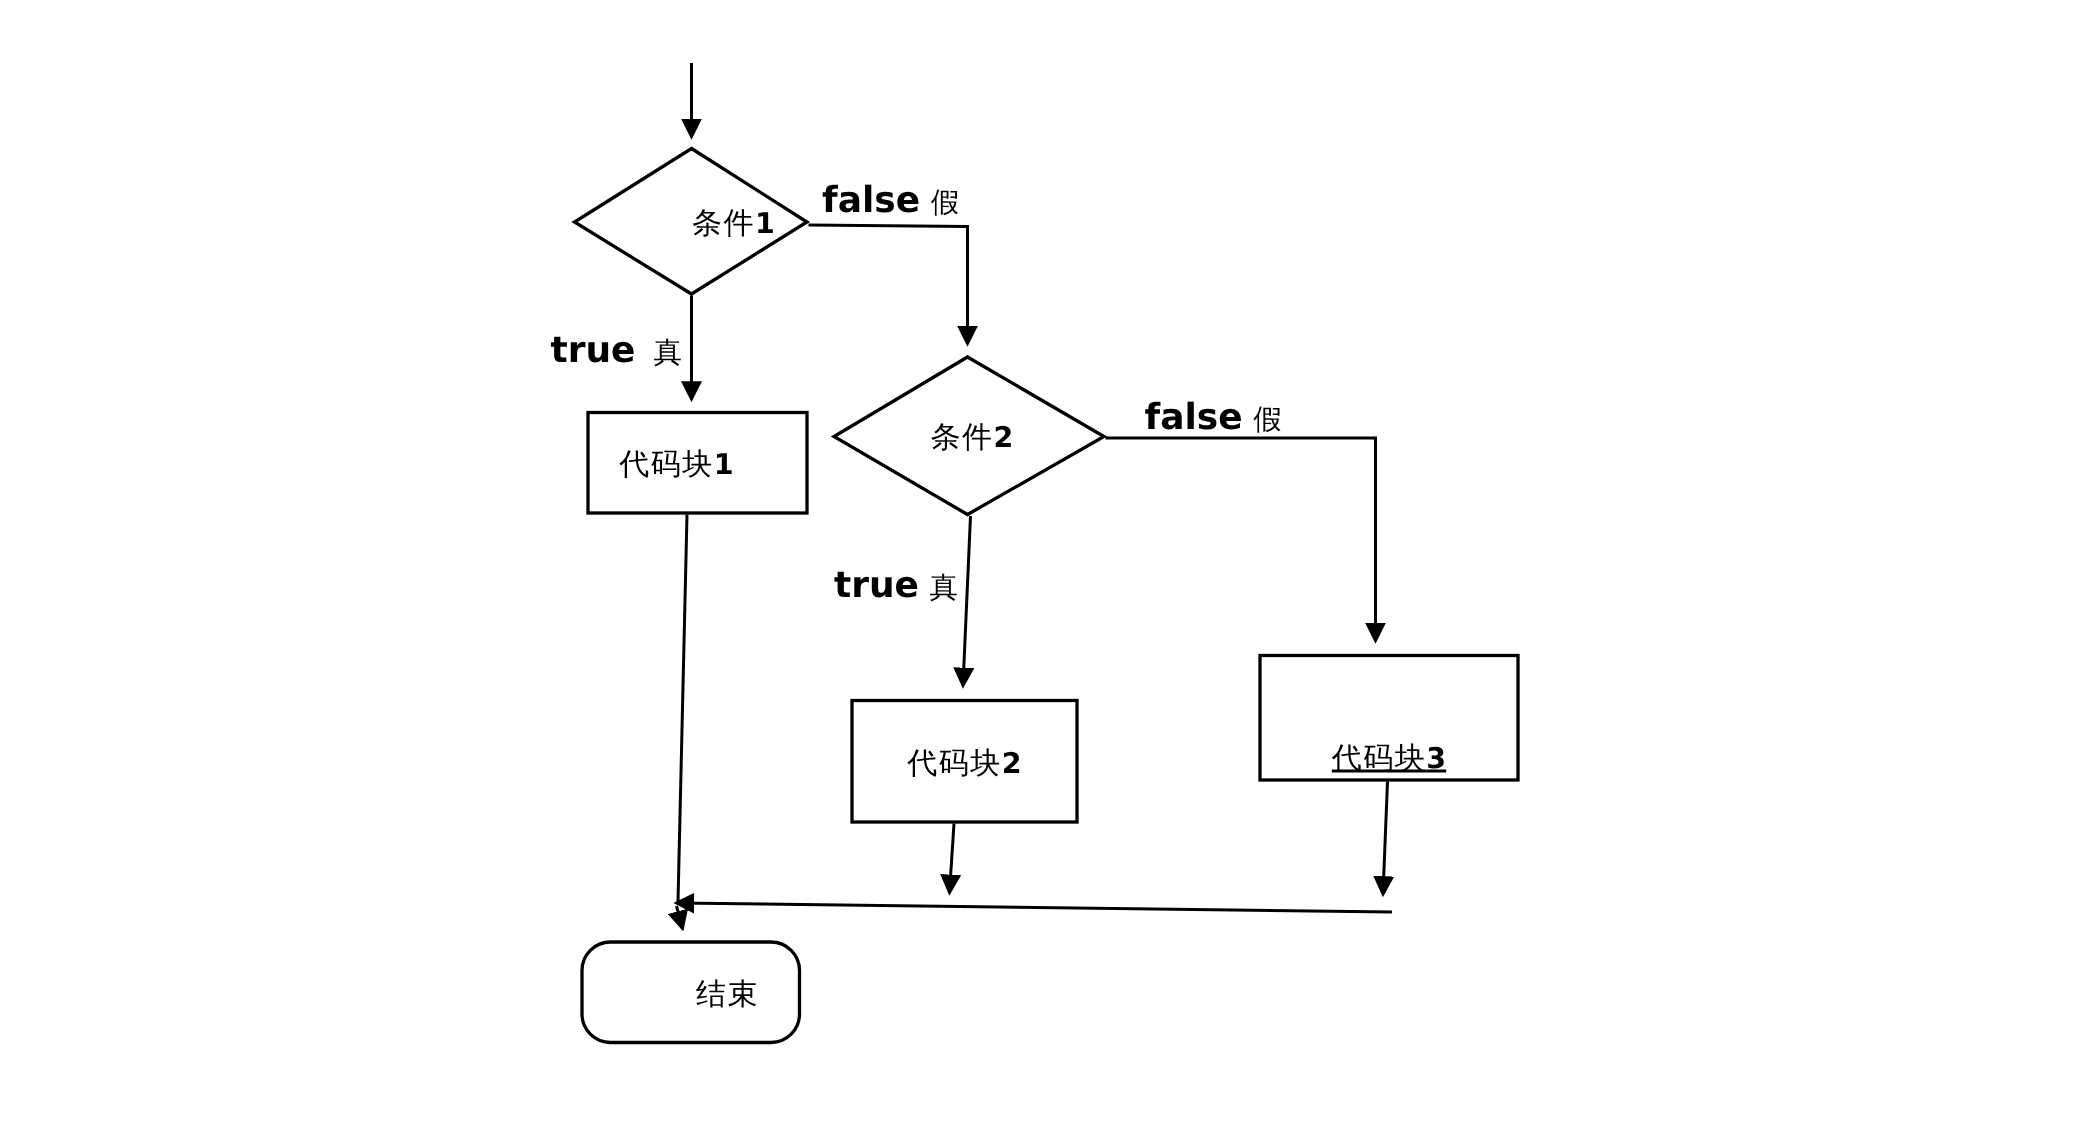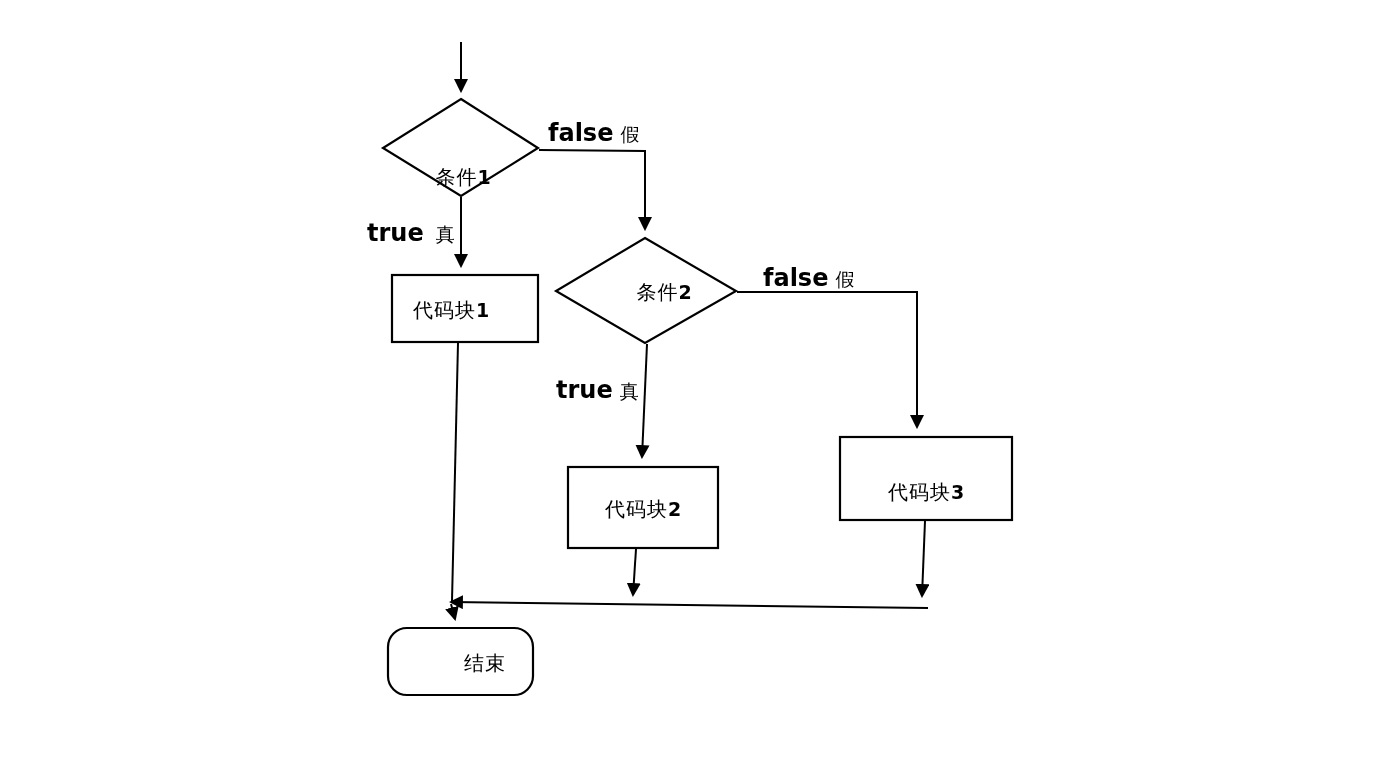--- a/index.html
+++ b/index.html
@@ -83,29 +83,29 @@
     <path class="edge" d="M451,604 L455,619" marker-end="url(#arrow)"></path>
 
     <polygon class="shape" points="461,99 538,148 461,196 383,148"></polygon>
     <polygon class="shape" points="645,238 736,291 645,343 556,291"></polygon>
     <rect class="shape" x="392" y="275" width="146" height="67"></rect>
     <rect class="shape" x="568" y="467" width="150" height="81"></rect>
     <rect class="shape" x="840" y="437" width="172" height="83"></rect>
     <rect class="shape" x="388" y="628" width="145" height="67" rx="19" ry="19"></rect>
   </svg>
 
-  <div class="node-label" style="left:463px; top:149px;margin-top:28px;"><span>条件</span><span class="num">1</span></div>
+  <div class="node-label" style="left:489px; top:149px;"><span>条件</span><span class="num">1</span></div>
 
-  <div class="node-label" style="left:664px; top:292px;text-align:right;"><span>条件</span><span class="num">2</span></div>
+  <div class="node-label" style="left:648px; top:292px;text-align:right;"><span>条件</span><span class="num">2</span></div>
 
   <div class="node-label" style="left:451px; top:310px;"><span>代码块</span><span class="num">1</span></div>
 
   <div class="node-label" style="left:643px; top:509px;"><span>代码块</span><span class="num">2</span></div>
 
-  <div class="node-label" style="left:926px; top:492px;"><span>代码块</span><span class="num">3</span></div>
+  <div class="node-label" style="left:926px; top:506px;text-decoration:underline;"><span>代码块</span><span class="num">3</span></div>
 
   <div class="node-label" style="left:485px; top:663px;"><span>结束</span></div>
 
   <div class="edge-label" style="left:548px; top:119px;"><span class="en">false</span><span class="zh">假</span></div>
 
   <div class="edge-label" style="left:367px; top:219px;"><span class="en">true</span><span class="zh" style="margin-left:12px;">真</span></div>
 
   <div class="edge-label" style="left:763px; top:264px;"><span class="en">false</span><span class="zh">假</span></div>
 
   <div class="edge-label" style="left:556px; top:376px;"><span class="en">true</span><span class="zh">真</span></div>

